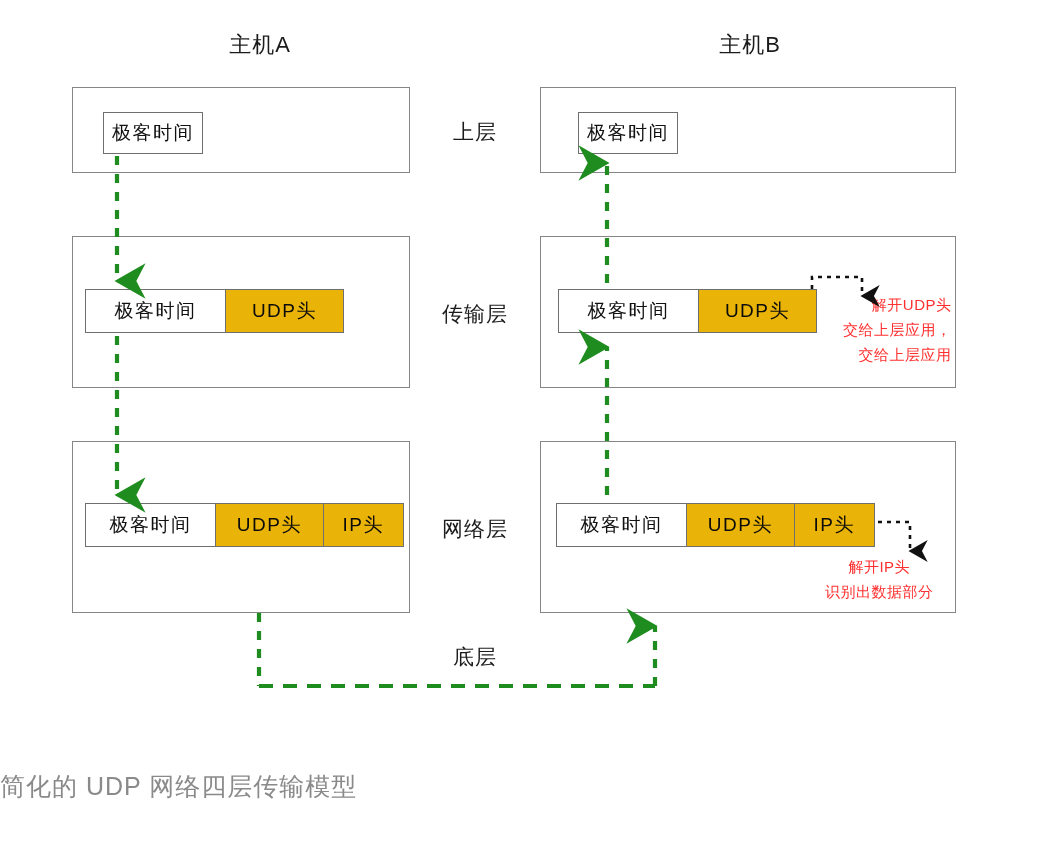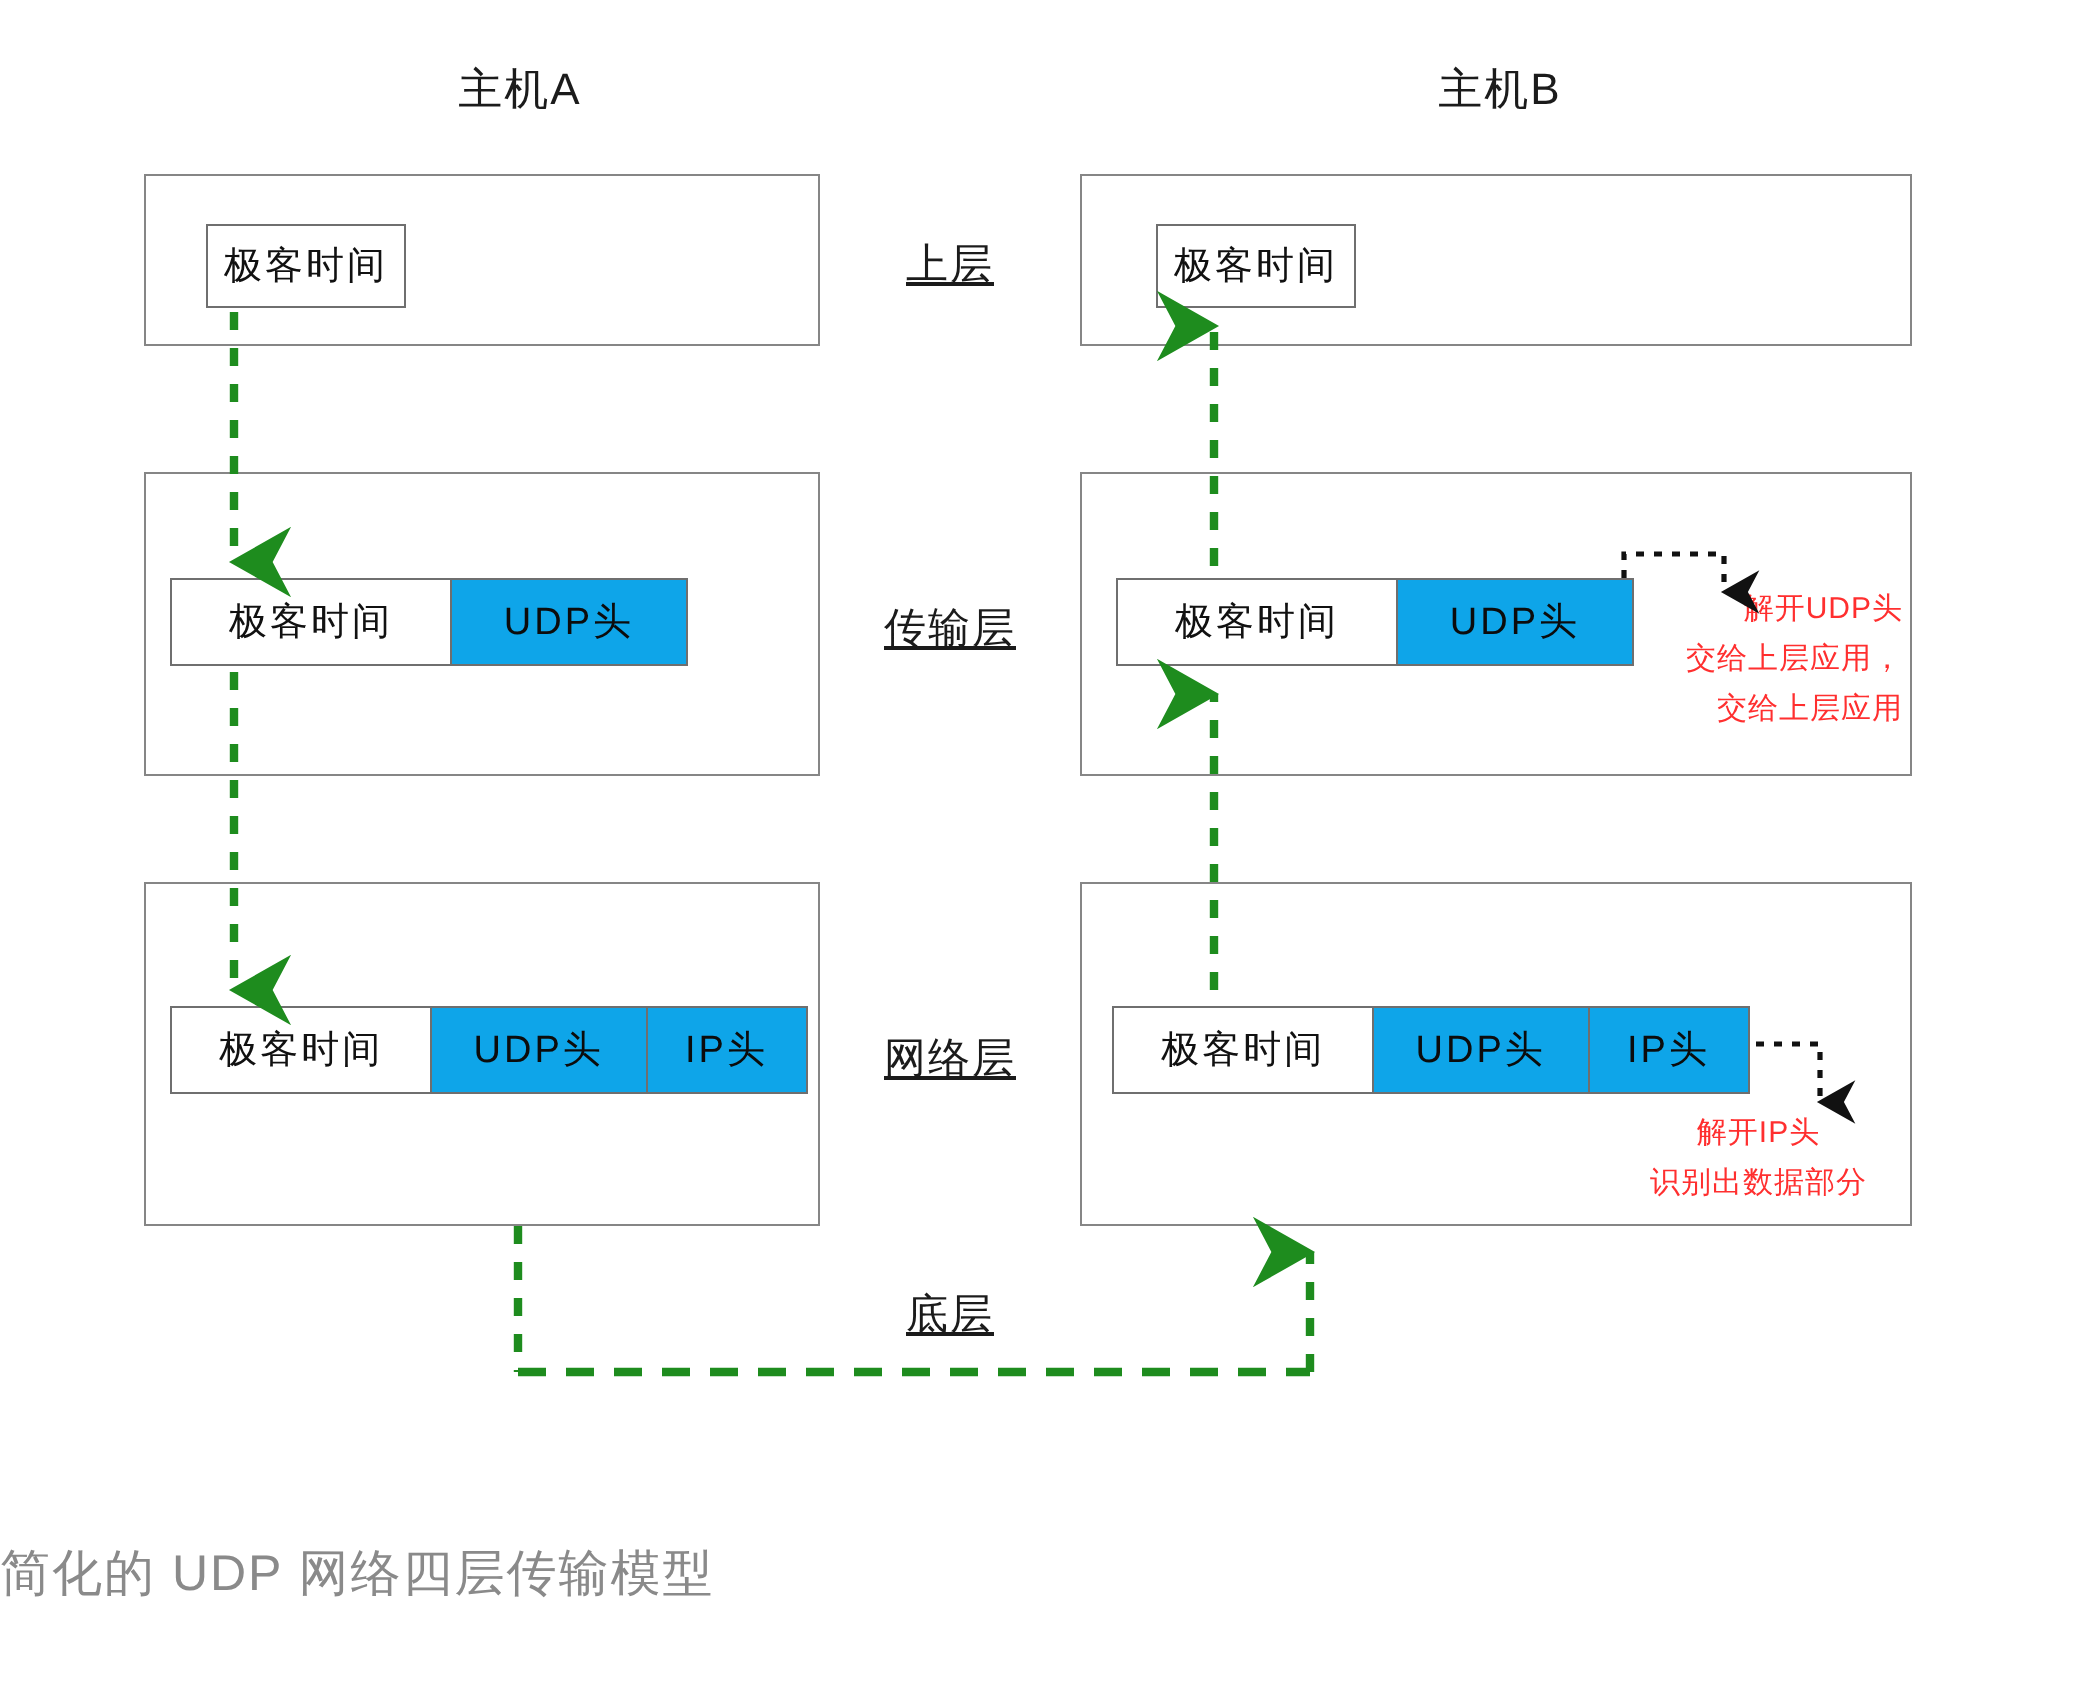--- a/index.html
+++ b/index.html
@@ -44,21 +44,20 @@
     background: #ffffff;
     box-sizing: border-box;
   }
   .layer-label {
     position: absolute;
     font-size: 21px;
     color: #1b1b1b;
     text-align: center;
     white-space: nowrap;
     letter-spacing: 1px;
-    text-decoration: underline;
   }
   .packet {
     position: absolute;
     display: flex;
     border: 1.3px solid #6f6f6f;
     box-sizing: border-box;
     height: 44px;
     align-items: stretch;
   }
   .seg {
@@ -68,21 +67,21 @@
     font-size: 19px;
     letter-spacing: 1.5px;
     box-sizing: border-box;
     color: #111111;
     white-space: nowrap;
   }
   .seg.data {
     background: #ffffff;
   }
   .seg.hdr {
-    background: #0ea5e9;
+    background: #eab308;
     border-left: 1.3px solid #6f6f6f;
     color: #0c0c0c;
   }
   .app-box {
     position: absolute;
     border: 1.3px solid #6f6f6f;
     background: #ffffff;
     box-sizing: border-box;
     display: flex;
     align-items: center;

